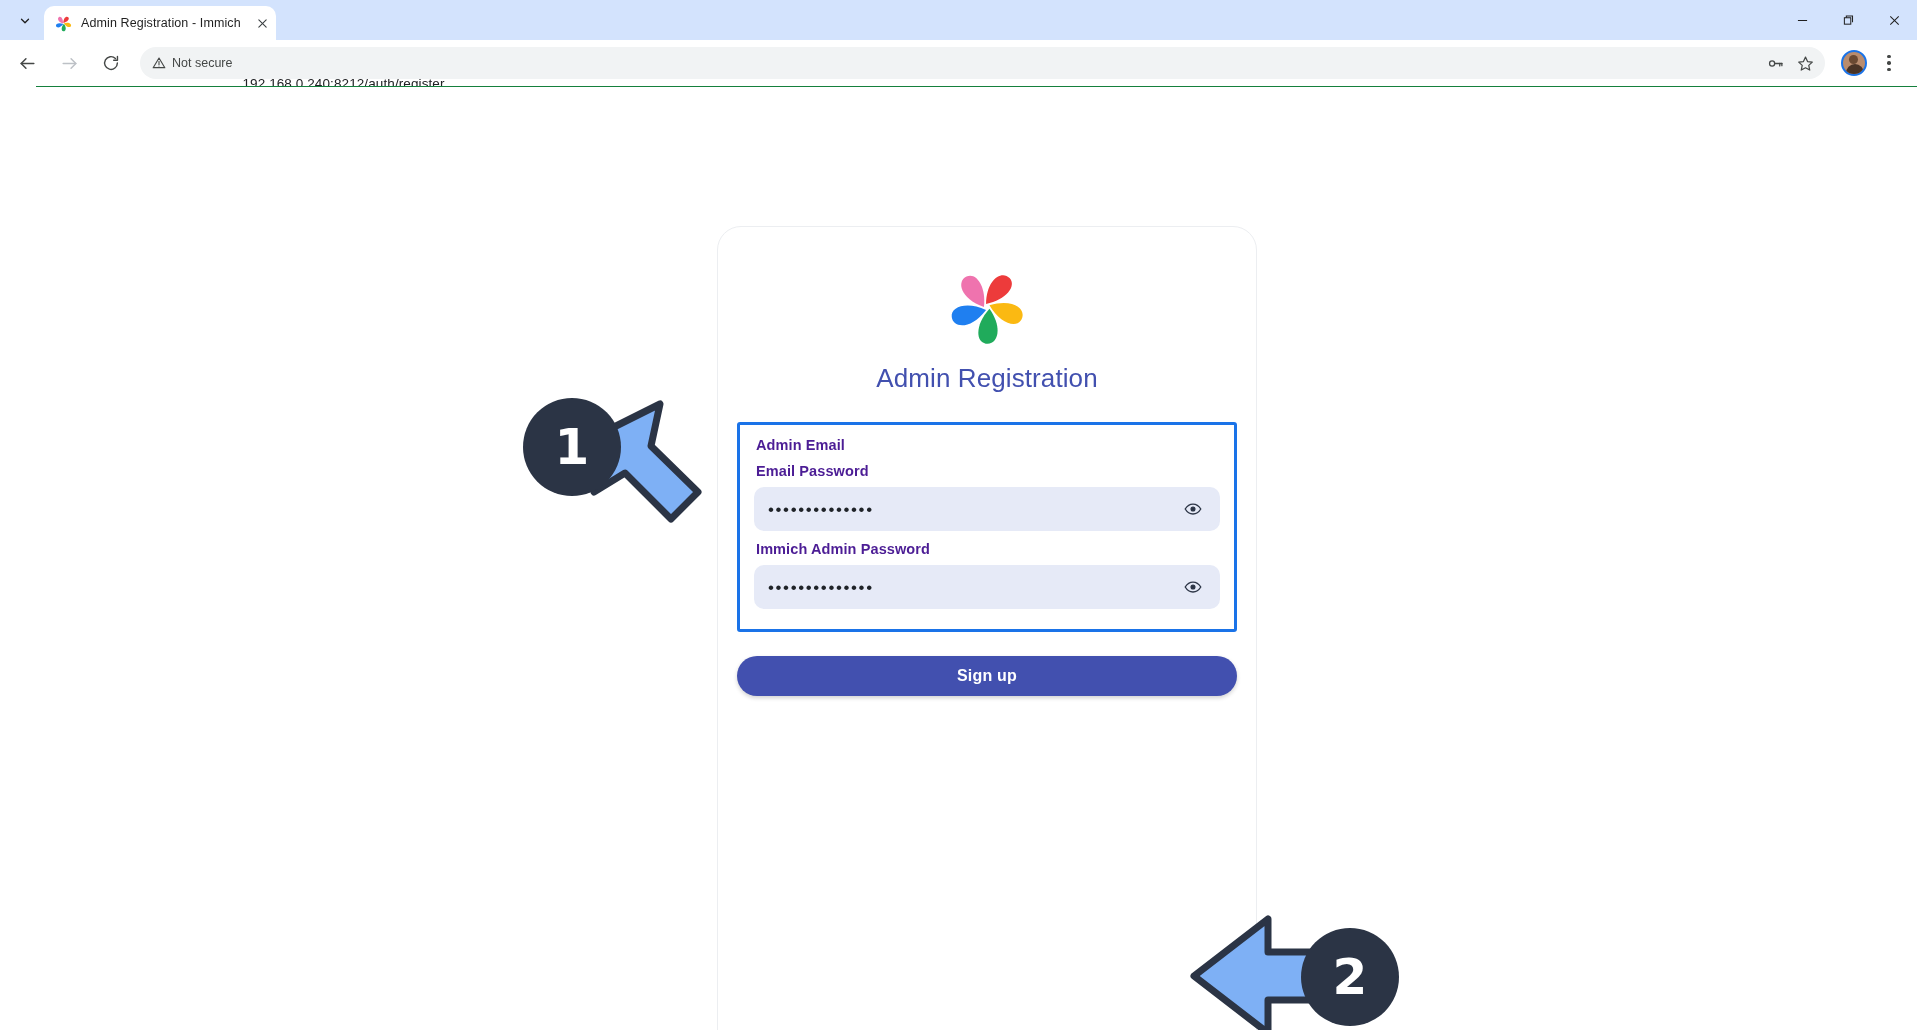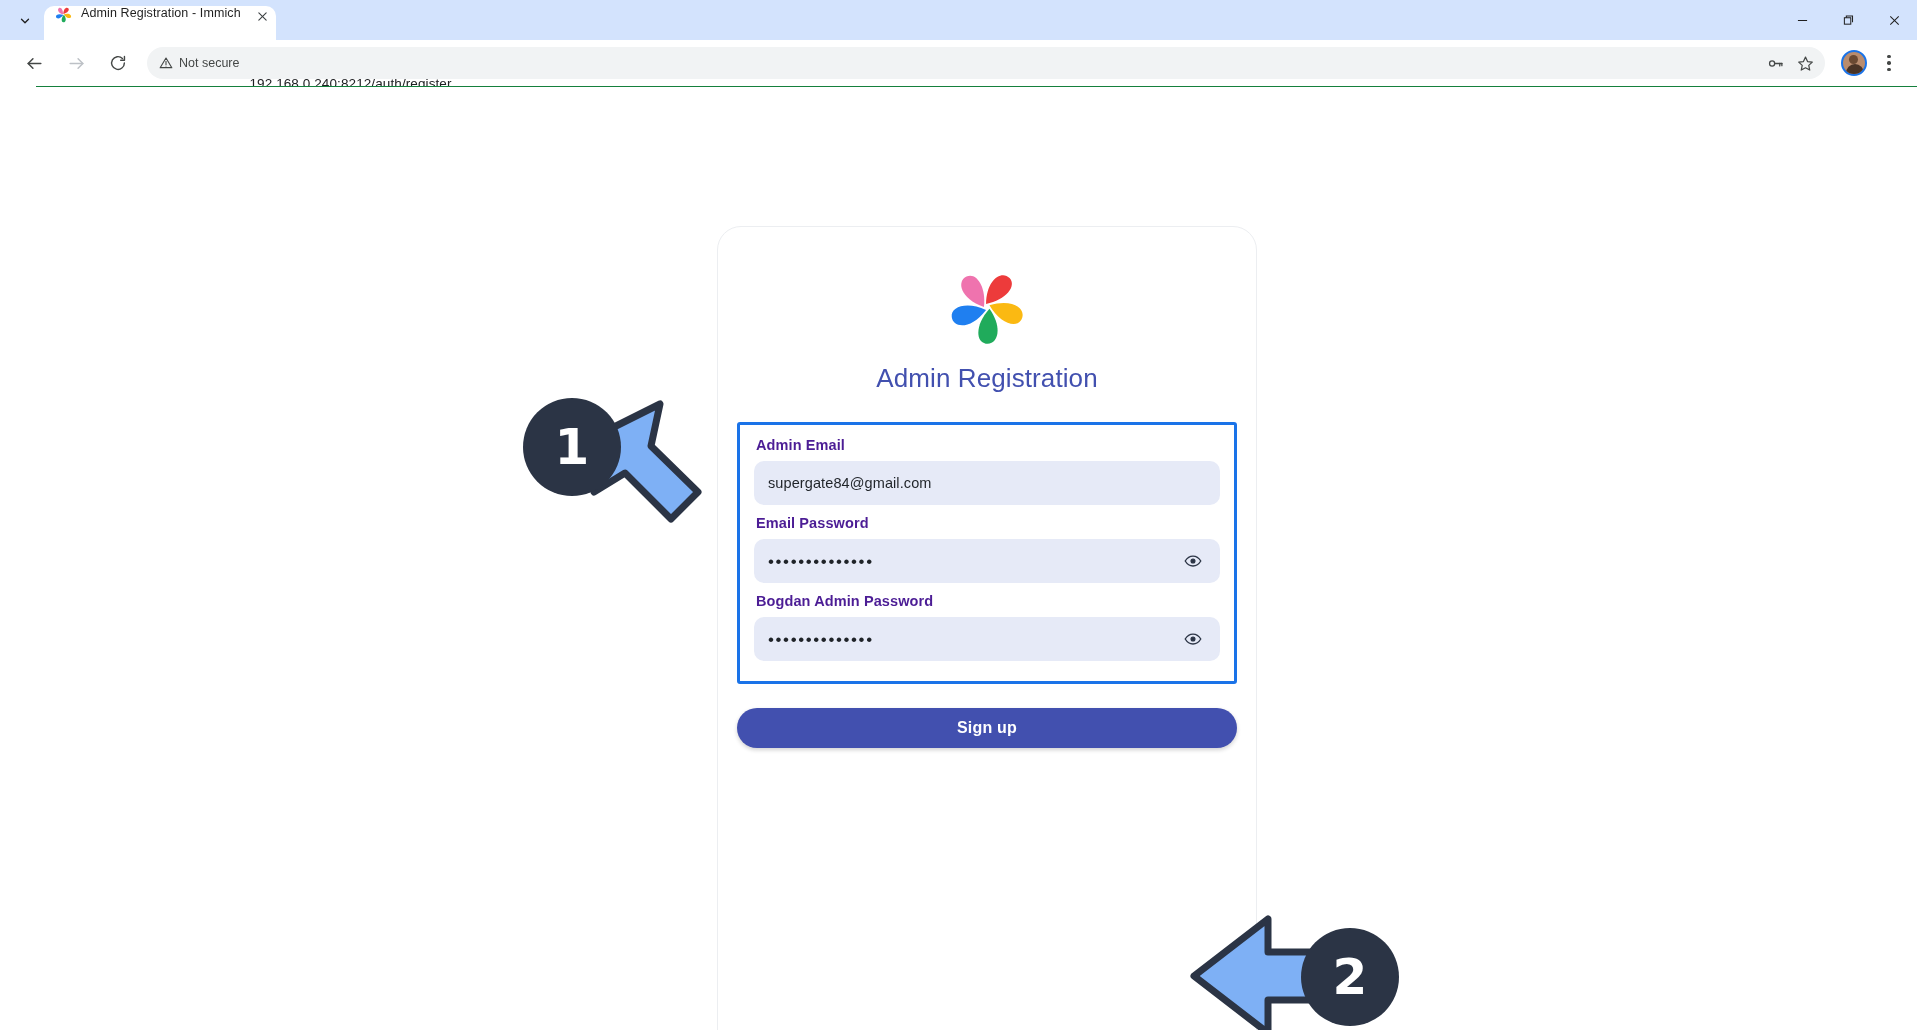--- a/index.html
+++ b/index.html
@@ -30,21 +30,21 @@
   }
   .tab-list-btn svg { display: block; }
 
   .tab {
     height: 34px;
     min-width: 232px;
     max-width: 232px;
     background: #ffffff;
     border-radius: 10px 10px 0 0;
     display: flex;
-    align-items: flex-start;
+    align-items: center;
     padding: 0 4px 0 11px;
     position: relative;
   }
   .tab-favicon {
     width: 17px; height: 17px;
     flex: 0 0 17px;
     margin-right: 9px;
     position: relative;
   }
   .tab-title {
@@ -76,21 +76,21 @@
     display: flex; align-items: center; justify-content: center;
     color: #1f1f1f;
   }
 
   
   .toolbar {
     height: 46px;
     background: #ffffff;
     display: flex;
     align-items: center;
-    padding: 0 10px 0 13px;
+    padding: 0 10px 0 6px;
     position: relative;
   }
   .navbtn {
     width: 34px; height: 34px;
     margin: 0 4px;
     border-radius: 50%;
     display: flex; align-items: center; justify-content: center;
     color: #444746;
     flex: 0 0 34px;
   }
@@ -470,40 +470,37 @@
         </svg>
       </div>
 
       <h1 class="page-title">Admin Registration</h1>
 
 
       <div class="form-highlight">
 
         <div class="field">
           <label class="field-label">Admin Email</label>
-          <div class="input-wrap">
-            <input type="text" value="supergate84@gmail.com" style="">
-          </div>
         </div>
 
         <div class="field">
           <label class="field-label">Email Password</label>
           <div class="input-wrap">
             <span class="dots">••••••••••••••</span>
             <span class="eye-btn">
               <svg width="18" height="18" viewBox="0 0 24 24" fill="none" stroke="currentColor" stroke-width="1.8">
                   <path d="M1.6 12S5.6 5.4 12 5.4 22.4 12 22.4 12 18.4 18.6 12 18.6 1.6 12 1.6 12Z"></path>
                   <circle cx="12" cy="12" r="2.5" fill="currentColor"></circle>
                 </svg>
             </span>
           </div>
         </div>
 
         <div class="field">
-          <label class="field-label">Bogdan Admin Password</label>
+          <label class="field-label">Immich Admin Password</label>
           <div class="input-wrap">
             <span class="dots">••••••••••••••</span>
             <span class="eye-btn">
               <svg width="18" height="18" viewBox="0 0 24 24" fill="none" stroke="currentColor" stroke-width="1.8">
                   <path d="M1.6 12S5.6 5.4 12 5.4 22.4 12 22.4 12 18.4 18.6 12 18.6 1.6 12 1.6 12Z"></path>
                   <circle cx="12" cy="12" r="2.5" fill="currentColor"></circle>
                 </svg>
             </span>
           </div>
         </div>

